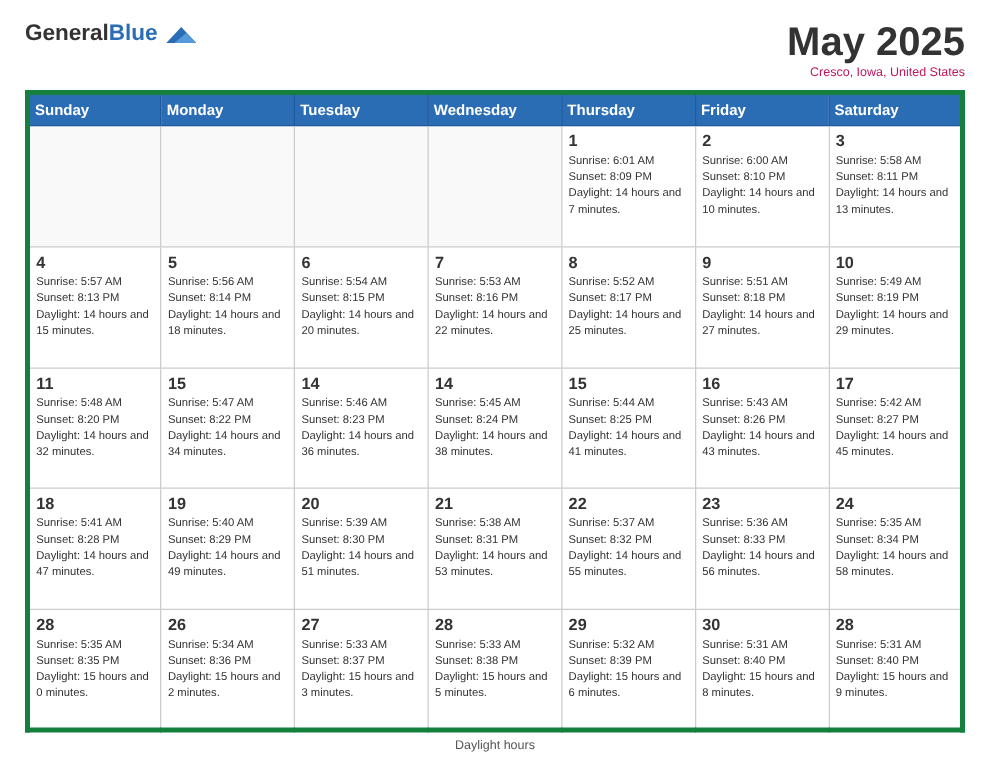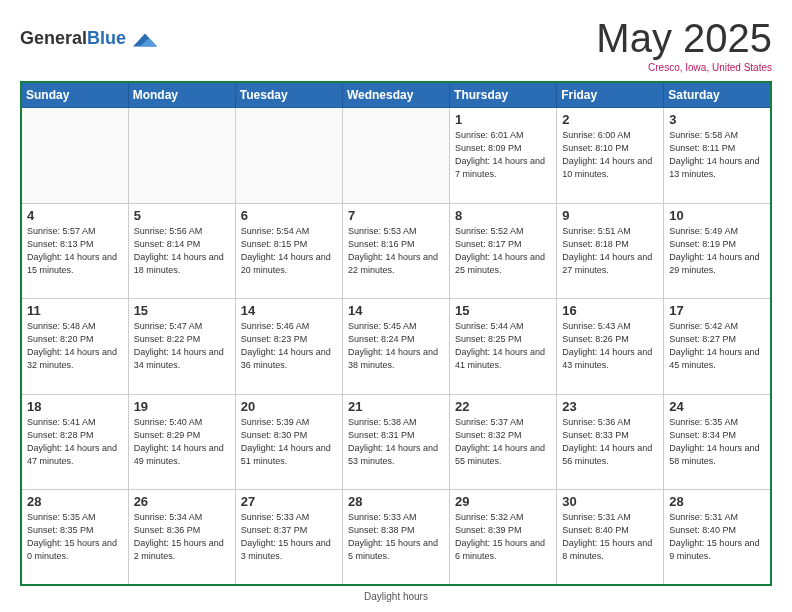--- a/index.html
+++ b/index.html
@@ -20,51 +20,50 @@
     .header {
       display: flex;
       justify-content: space-between;
       align-items: flex-start;
       margin-bottom: 8px;
     }
     .logo {
       display: flex;
       align-items: center;
       gap: 2px;
-      margin-top: 12px;
     }
     .logo-text {
       font-size: 18px;
       font-weight: bold;
       line-height: 1.1;
     }
     .logo-general { color: #333; }
     .logo-blue { color: #2a6db5; }
     .logo-icon {
       width: 24px;
       height: 24px;
     }
     .title-block {
       text-align: right;
     }
     .month-title {
-      font-size: 40px;
-      font-weight: normal;
+      font-size: 32px;
+      font-weight: bold;
       color: #333;
       line-height: 1.1;
       text-align: right;
     }
     .location {
       font-size: 10px;
       color: #be185d;
       margin-top: 2px;
     }
     .calendar {
       flex: 1;
-      border: 2px solid #15803d;
+      border: 4px solid #15803d;
       border-collapse: collapse;
       width: 100%;
       table-layout: fixed;
     }
     .calendar th {
       background: #2a6db5;
       color: #fff;
       font-size: 12px;
       font-weight: bold;
       padding: 5px 4px;

